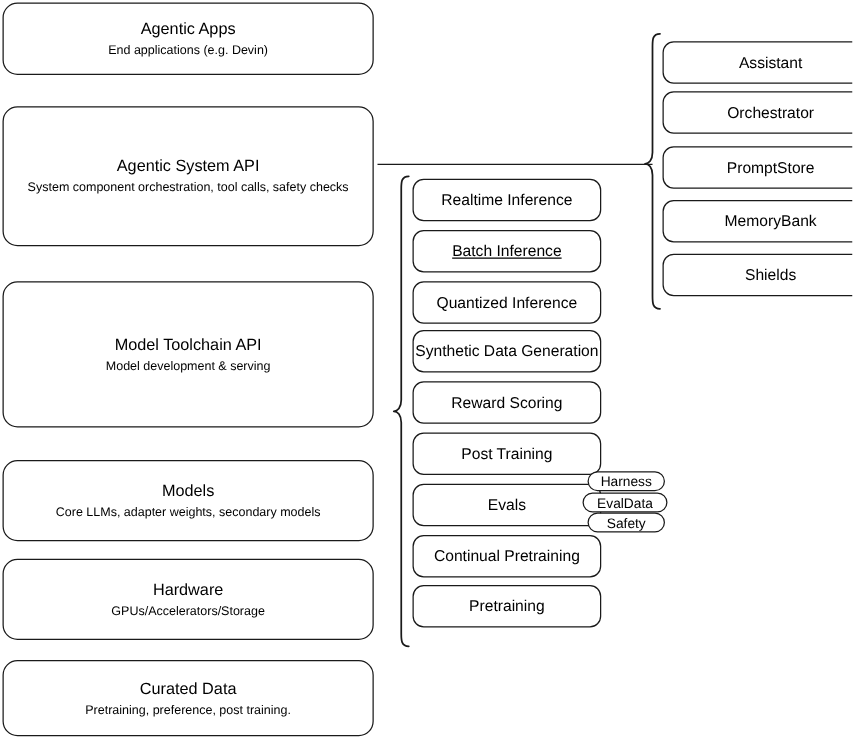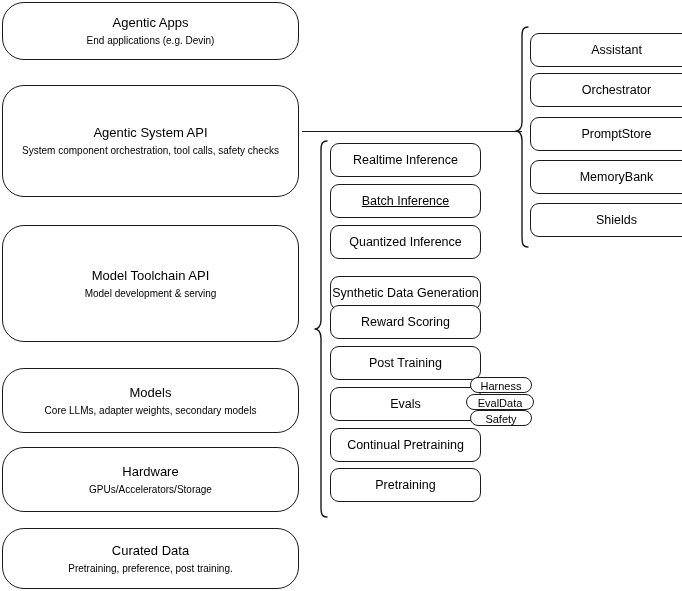--- a/index.html
+++ b/index.html
@@ -17,21 +17,21 @@
     height: 591px;
     overflow: hidden;
     background: #ffffff;
   }
 
   
   .box {
     position: absolute;
     box-sizing: border-box;
     border: 1.3px solid #1a1a1a;
-    border-radius: 22px;
+    border-radius: 12px;
     background: #ffffff;
     display: flex;
     flex-direction: column;
     align-items: center;
     justify-content: center;
     text-align: center;
     padding: 2px 6px;
   }
   .box .title {
     font-size: 13px;
@@ -139,21 +139,21 @@
 
   <div class="box leaf-box mid-box" style="top:143px;">
     <div class="title">Realtime Inference</div>
   </div>
   <div class="box leaf-box mid-box" style="top:184px;text-decoration:underline;">
     <div class="title">Batch Inference</div>
   </div>
   <div class="box leaf-box mid-box" style="top:225px;">
     <div class="title">Quantized Inference</div>
   </div>
-  <div class="box leaf-box mid-box" style="top:276px;text-align:center;">
+  <div class="box leaf-box mid-box" style="top:264px;text-align:center;">
     <div class="title">Synthetic Data Generation</div>
   </div>
   <div class="box leaf-box mid-box" style="top:305px;">
     <div class="title">Reward Scoring</div>
   </div>
   <div class="box leaf-box mid-box" style="top:346px;">
     <div class="title">Post Training</div>
   </div>
   <div class="box leaf-box mid-box" style="top:387px;">
     <div class="title">Evals</div>

